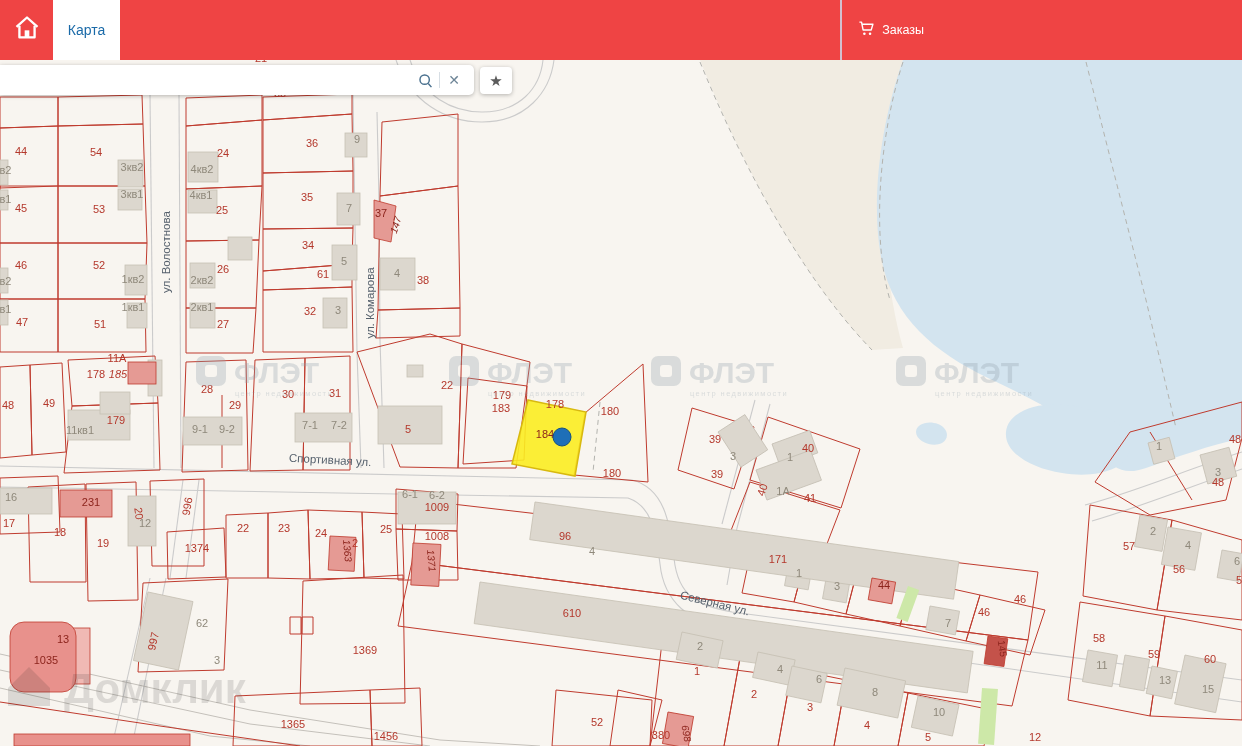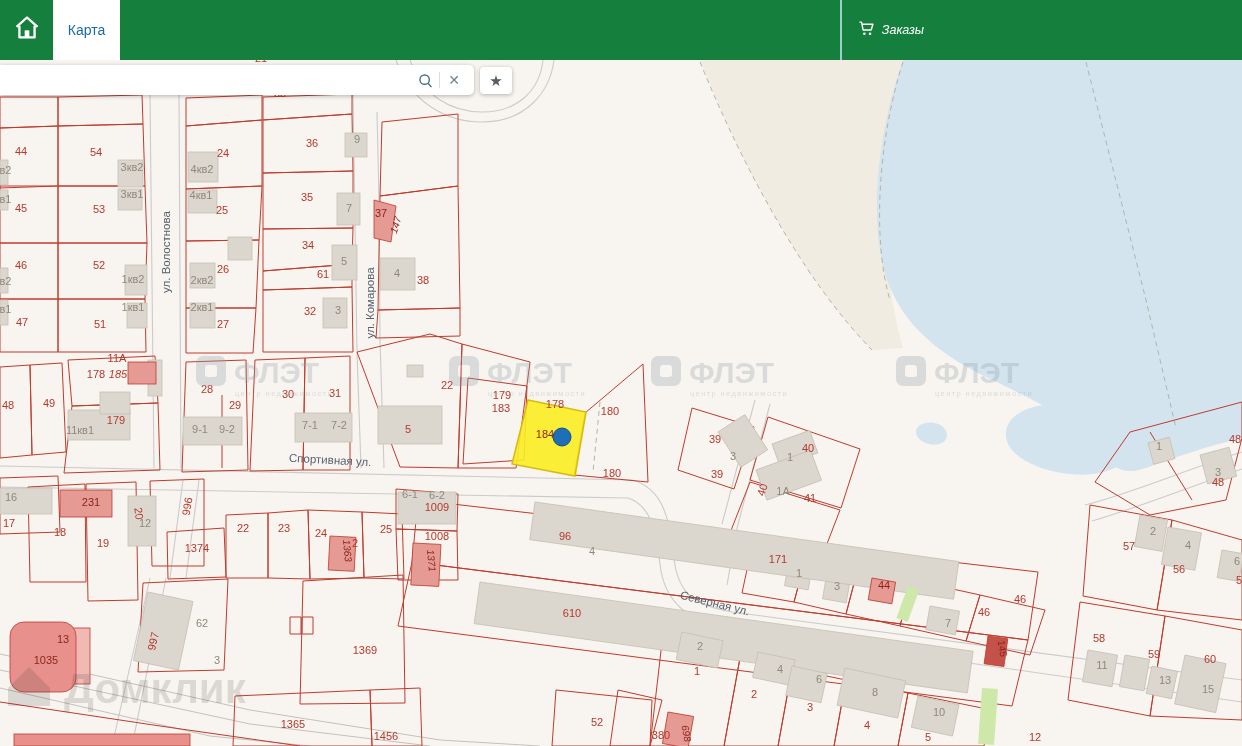--- a/index.html
+++ b/index.html
@@ -1,23 +1,23 @@
 <!DOCTYPE html>
 <html><head>
 <meta charset="utf-8">
 <style>
   html,body{margin:0;padding:0;background:#e9e9e9;font-family:"Liberation Sans",sans-serif;}
   .app{position:relative;width:1242px;height:746px;overflow:hidden;background:#f8f5f0;}
   #map-svg{position:absolute;left:0;top:0;z-index:1;display:block;}
   
-  header{position:absolute;left:0;top:0;width:1242px;height:60px;background:#15803d;z-index:30;display:flex;align-items:stretch;}
+  header{position:absolute;left:0;top:0;width:1242px;height:60px;background:#ef4444;z-index:30;display:flex;align-items:stretch;}
   .home-btn{width:53px;display:flex;align-items:center;justify-content:center;cursor:pointer;}
   .tab-map{width:67px;background:#ffffff;display:flex;align-items:center;justify-content:center;color:#1a6aa8;font-size:14px;cursor:pointer;}
   .header-right{margin-left:auto;margin-right:302px;display:flex;align-items:stretch;}
-  .hbtn{display:flex;align-items:center;gap:7px;padding:0 16px;color:#ffffff;font-size:12.5px;border-left:2px solid rgba(200,233,255,.75);cursor:pointer;font-style:italic;}
+  .hbtn{display:flex;align-items:center;gap:7px;padding:0 16px;color:#ffffff;font-size:12.5px;border-left:2px solid rgba(200,233,255,.75);cursor:pointer;}
   
   .searchbar{position:absolute;left:0;top:65px;width:474px;height:30px;background:#ffffff;z-index:20;
     border-radius:0 5px 5px 0;box-shadow:0 1px 4px rgba(0,0,0,.28);display:flex;align-items:center;padding-right:8px;box-sizing:border-box;}
   .searchbar input{flex:1;border:none;outline:none;background:transparent;font-size:13px;color:#333;padding:0 10px;min-width:0;font-family:"Liberation Sans",sans-serif;}
   .search-ico{display:flex;align-items:center;justify-content:center;width:24px;cursor:pointer;}
   .vdiv{width:1px;height:16px;background:#d7dee4;margin:0 2px;}
   .clear-x{color:#6d8496;font-size:14px;line-height:1;}
   .star-btn{position:absolute;left:480px;top:67px;width:32px;height:27px;background:#ffffff;border:none;border-radius:4px;
     box-shadow:0 1px 4px rgba(0,0,0,.28);z-index:20;display:flex;align-items:center;justify-content:center;color:#5c5c5c;font-size:15px;cursor:pointer;padding:0;}
 </style>

